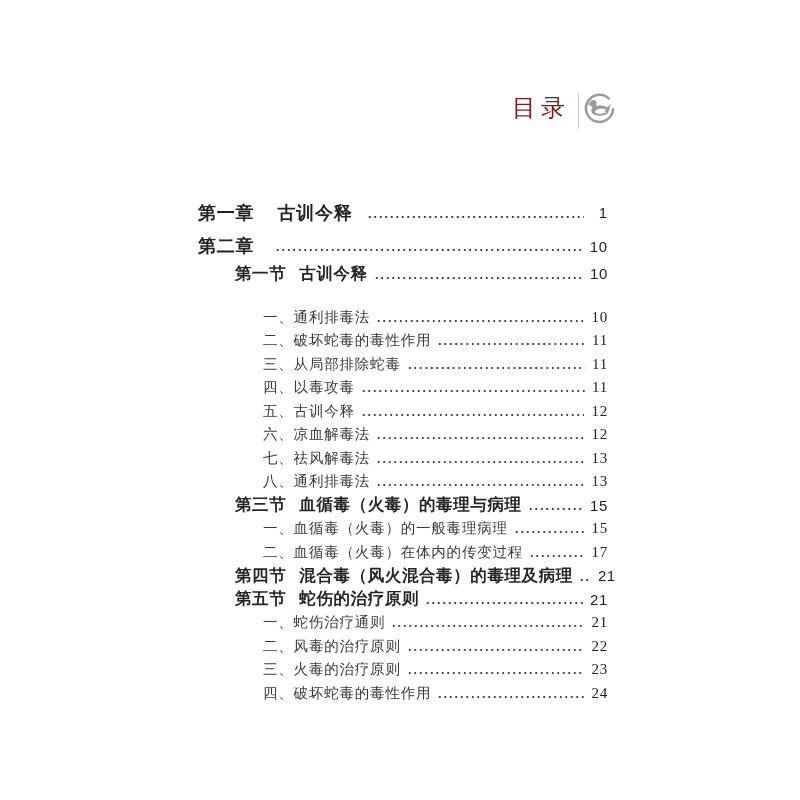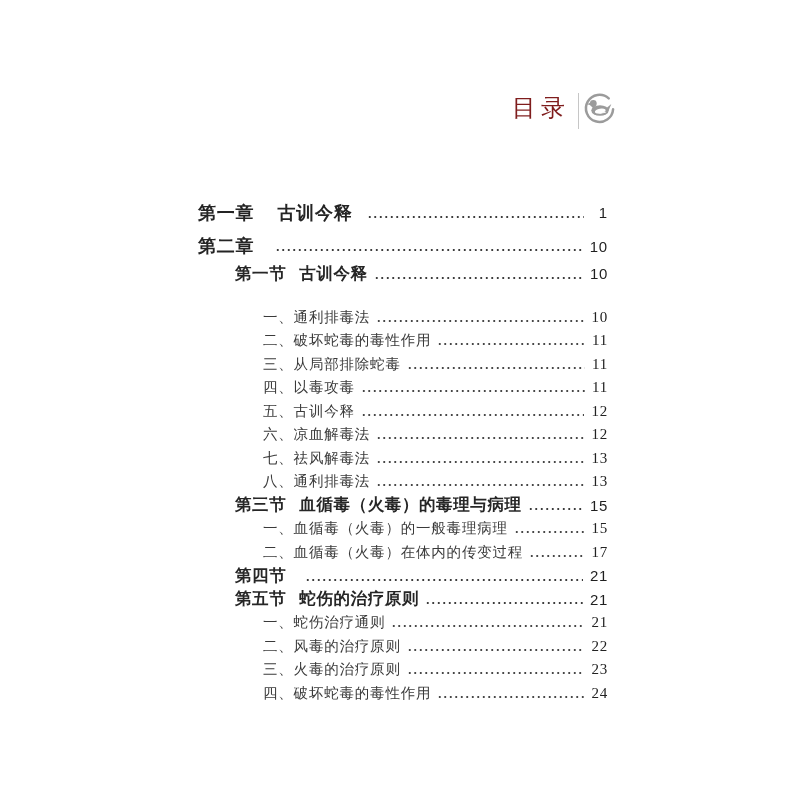--- a/index.html
+++ b/index.html
@@ -229,20 +229,21 @@
     <span class="page">15</span>
   </div>
     <div class="row item">
     <span class="label">二、</span>
     <span class="title">血循毒（火毒）在体内的传变过程</span>
     <span class="leader"></span>
     <span class="page">17</span>
   </div>
     <div class="row section">
     <span class="label">第四节</span>
+    <span class="title">混合毒（风火混合毒）的毒理及病理</span>
     <span class="leader"></span>
     <span class="page">21</span>
   </div>
     <div class="row section">
     <span class="label">第五节</span>
     <span class="title">蛇伤的治疗原则</span>
     <span class="leader"></span>
     <span class="page">21</span>
   </div>
     <div class="row item">

